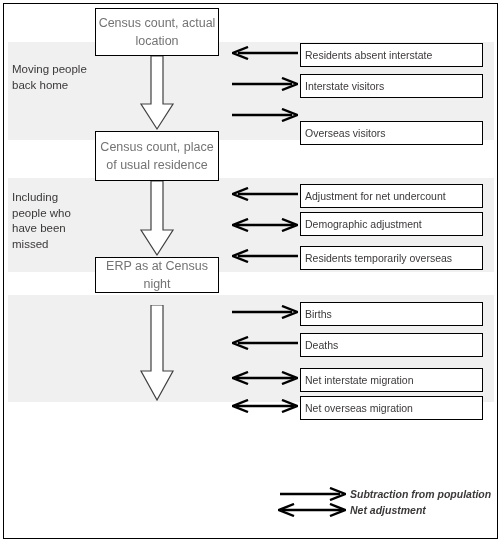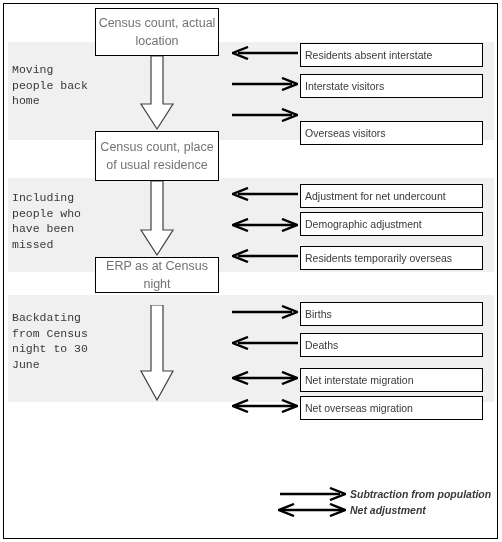--- a/index.html
+++ b/index.html
@@ -34,21 +34,20 @@
     background: #f0f0f0;
   }
   .stage-label {
     position: absolute;
     left: 12px;
     width: 80px;
     font-size: 11.5px;
     line-height: 15.5px;
     color: #3b3838;
     white-space: pre-line;
-    font-family: Liberation Mono, monospace;
   }
   .node-box {
     position: absolute;
     left: 95px;
     width: 124px;
     border: 1px solid #000000;
     box-sizing: border-box;
     background: #ffffff;
     display: flex;
     align-items: center;
@@ -113,21 +112,20 @@
 
 <div id="diagram">
   <div class="outer-border"></div>
 
   <div class="band" style="top:42px;height:98px;"></div>
   <div class="band" style="top:178px;height:94px;"></div>
   <div class="band" style="top:295px;height:107px;"></div>
 
   <div class="stage-label" style="top:62px;">Moving people back home</div>
   <div class="stage-label" style="top:190px;">Including people who have been missed</div>
-  <div class="stage-label" style="top:310px;">Backdating from Census night to 30 June</div>
 
   <div class="node-box" style="top:8px;height:48px;">Census count, actual location</div>
   <div class="node-box" style="top:131px;height:50px;">Census count, place of usual residence</div>
   <div class="node-box" style="top:257px;height:36px;">ERP as at Census night</div>
 
   <div class="flow-arrow" style="top:56px;">
     <svg width="36" height="75" viewBox="0 0 36 75">
       <polygon points="12,0 24,0 24,48 34,48 18,73 2,48 12,48" fill="#ffffff" stroke="#404040" stroke-width="1.2"></polygon>
     </svg>
   </div>

